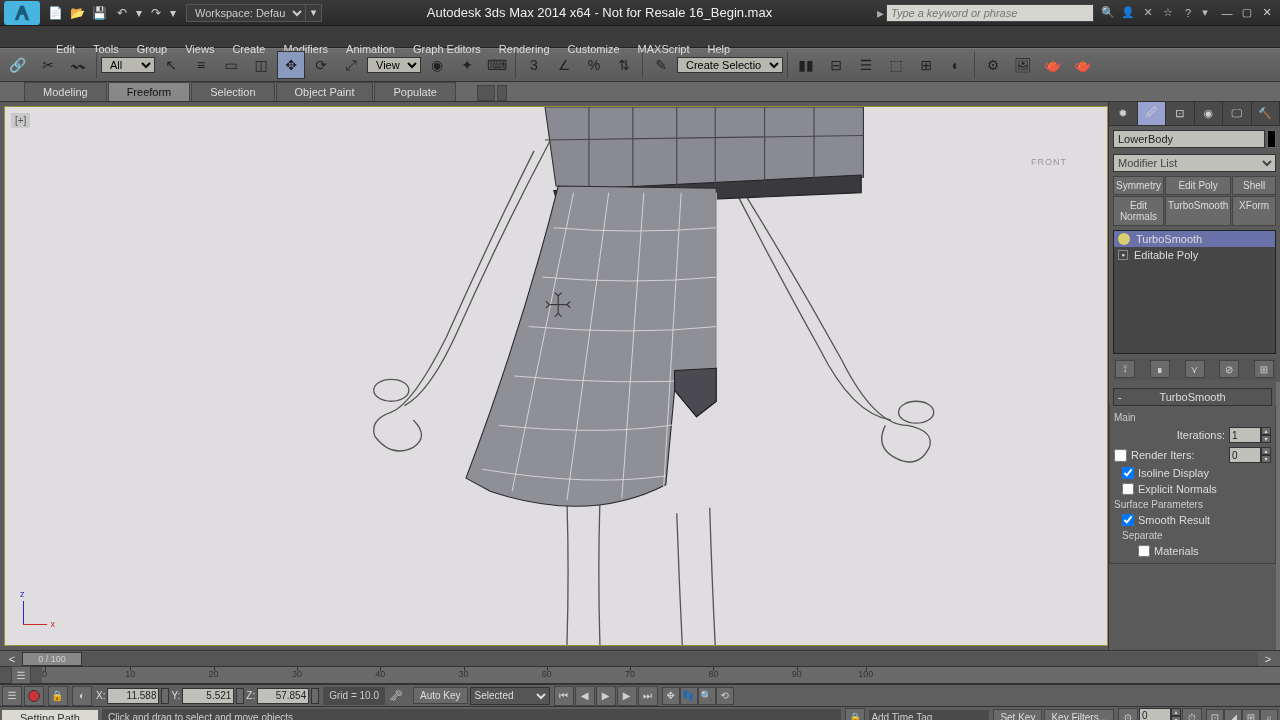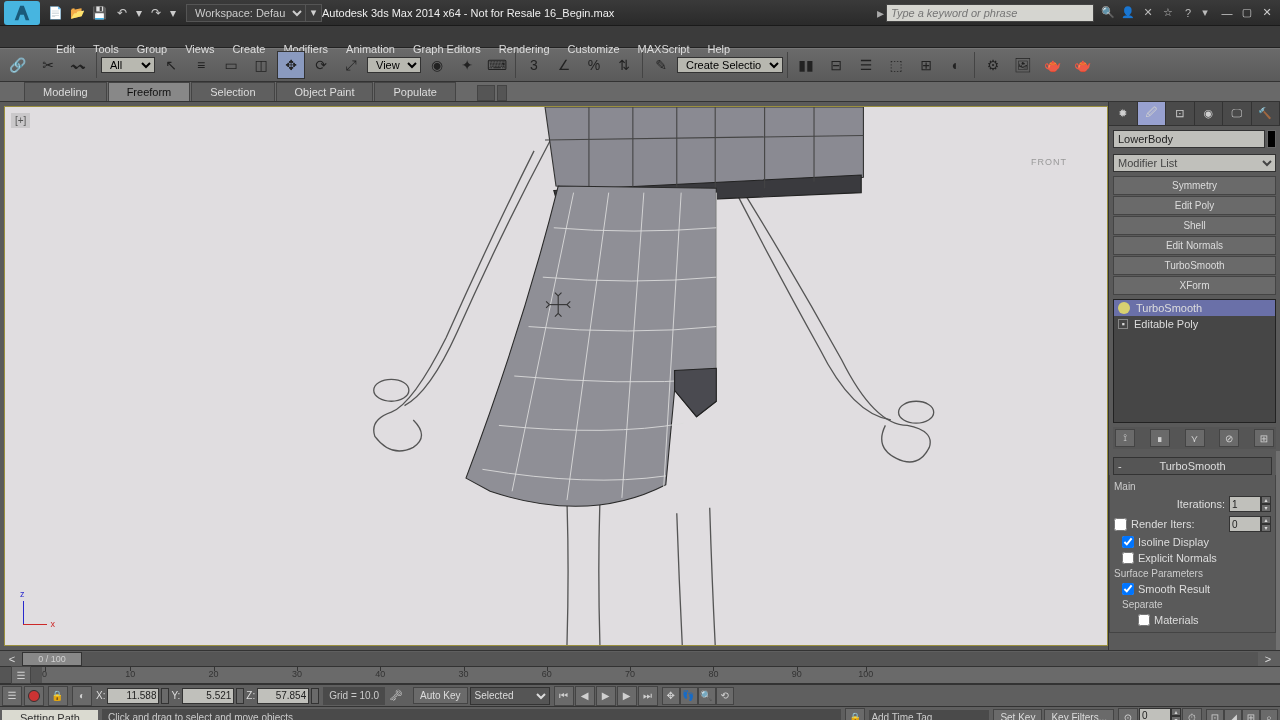--- a/index.html
+++ b/index.html
@@ -7,21 +7,21 @@
 
 
 .titlebar { height: 26px; background: linear-gradient(#3a3a3a, #2a2a2a); display: flex; align-items: center; padding: 0 4px; border-bottom: 1px solid #1a1a1a; }
 .app-icon { width: 36px; height: 24px; background: #47b5e0; border-radius: 3px; display: flex; align-items: center; justify-content: center; margin-right: 6px; }
 .app-icon svg { width: 22px; height: 22px; }
 .tb-icons { display: flex; gap: 2px; }
 .tb-icon { width: 20px; height: 20px; display: flex; align-items: center; justify-content: center; color: #ccc; cursor: pointer; font-size: 12px; }
 .workspace-sel { margin-left: 8px; display: flex; align-items: center; }
 .workspace-sel select { background: #3b3b3b; color: #ccc; border: 1px solid #555; height: 18px; font-size: 11px; padding: 0 4px; width: 120px; }
 .ws-drop { width: 16px; height: 18px; background: #3b3b3b; border: 1px solid #555; border-left: none; text-align: center; line-height: 14px; cursor: pointer; }
-.title-text { flex: 1; text-align: left; color: #eee; font-size: 11px; }
+.title-text { flex: 1; text-align: center; color: #eee; font-size: 13px; }
 .search-box { display: flex; align-items: center; gap: 2px; }
 .search-arrow { color: #aaa; font-size: 14px; }
 .search-input { width: 208px; height: 18px; background: #d5d5d0; border: 1px solid #444; font-style: italic; color: #555; font-size: 11px; padding: 0 4px; }
 .right-icons { display: flex; gap: 4px; align-items: center; margin-left: 6px; }
 .ri { width: 16px; height: 16px; display: flex; align-items: center; justify-content: center; color: #bbb; cursor: pointer; }
 .win-btns { display: flex; gap: 2px; margin-left: 8px; }
 .win-btn { width: 18px; height: 16px; display: flex; align-items: center; justify-content: center; color: #ccc; cursor: pointer; }
 
 
 .menubar { height: 22px; background: #3b3b3b; display: flex; align-items: center; padding-left: 48px; gap: 2px; border-bottom: 1px solid #222; }
@@ -57,21 +57,21 @@
 
 .cmd-panel { width: 172px; background: #5a5a5a; display: flex; flex-direction: column; border-left: 1px solid #333; }
 .cmd-tabs { height: 24px; display: flex; background: #4a4a4a; border-bottom: 1px solid #333; }
 .cmd-tab { flex: 1; display: flex; align-items: center; justify-content: center; cursor: pointer; border-right: 1px solid #333; }
 .cmd-tab.active { background: #98a1d0; }
 .name-input { margin: 4px; display: flex; }
 .name-input input { flex: 1; background: #c0c0bb; border: 1px solid #333; height: 18px; font-size: 11px; padding: 0 4px; color: #222; }
 .color-swatch { width: 18px; height: 18px; background: #000; border: 1px solid #666; margin-left: 2px; cursor: pointer; }
 .mod-list-sel { margin: 2px 4px; }
 .mod-list-sel select { width: 100%; background: #c0c0bb; border: 1px solid #333; height: 18px; font-size: 11px; color: #444; }
-.mod-btns { display: grid; grid-template-columns: 1fr; gap: 1px; margin: 2px 4px; }
+.mod-btns { display: grid; grid-template-columns: 1fr 1fr 1fr; gap: 1px; margin: 2px 4px; }
 .mod-btn { background: #6a6a6a; border: 1px solid #444; color: #ddd; font-size: 10px; padding: 3px 2px; text-align: center; cursor: pointer; }
 .mod-stack { margin: 2px 4px; background: #464646; border: 1px solid #222; height: 124px; overflow-y: auto; }
 .stack-item { display: flex; align-items: center; padding: 2px 4px; font-size: 11px; color: #ddd; cursor: pointer; }
 .stack-item.selected { background: #6a70a8; }
 .stack-bulb { width: 12px; height: 12px; margin-right: 6px; border-radius: 50%; background: #d8d070; }
 .stack-plus { width: 10px; height: 10px; margin-right: 6px; border: 1px solid #888; text-align: center; line-height: 8px; font-size: 9px; }
 .stack-controls { margin: 2px 4px; display: flex; gap: 2px; justify-content: space-between; background: #555; padding: 2px; }
 .sc-btn { width: 20px; height: 18px; background: #6a6a6a; border: 1px solid #444; cursor: pointer; display: flex; align-items: center; justify-content: center; font-size: 10px; }
 .rollout-header { margin: 6px 4px 0; background: #555; border: 1px solid #333; padding: 2px; text-align: center; font-size: 11px; color: #ddd; cursor: pointer; position: relative; }
 .rollout-header .toggle { position: absolute; left: 4px; top: 2px; }

